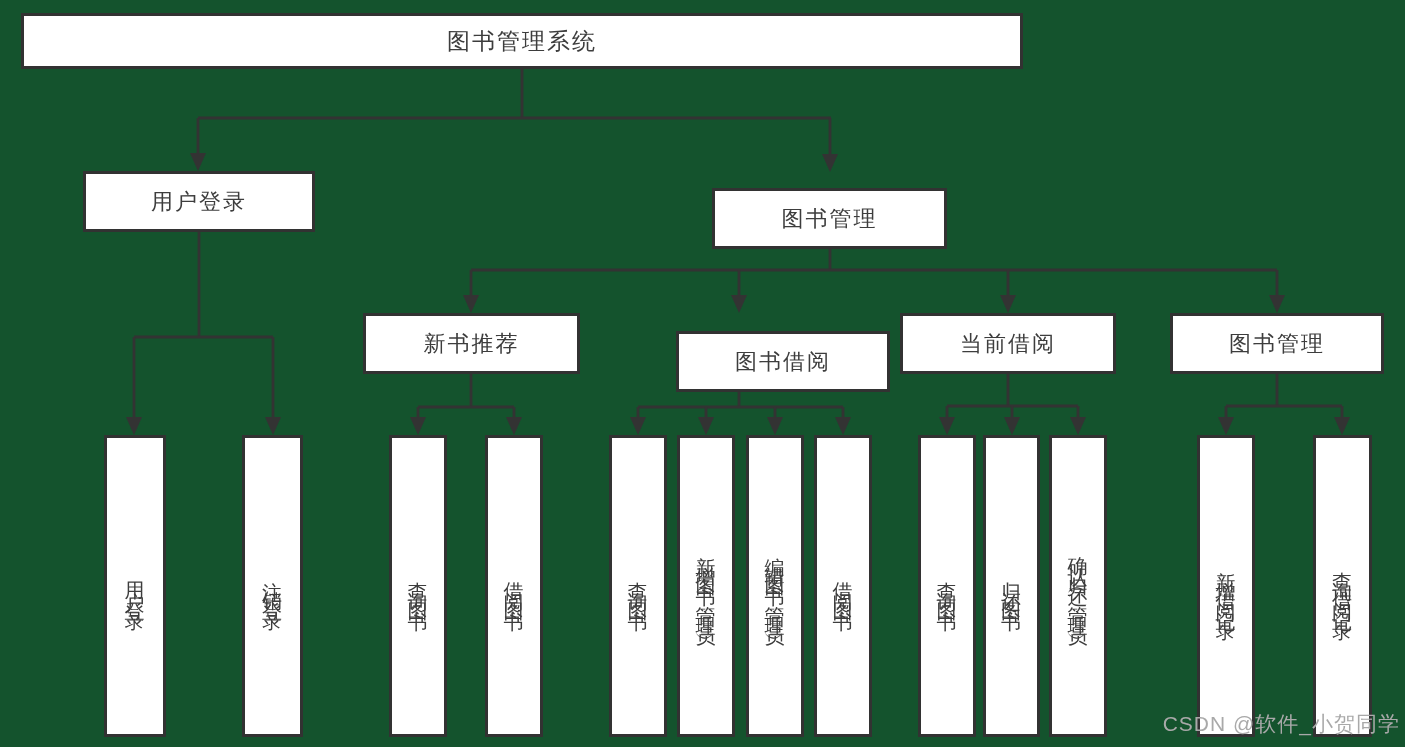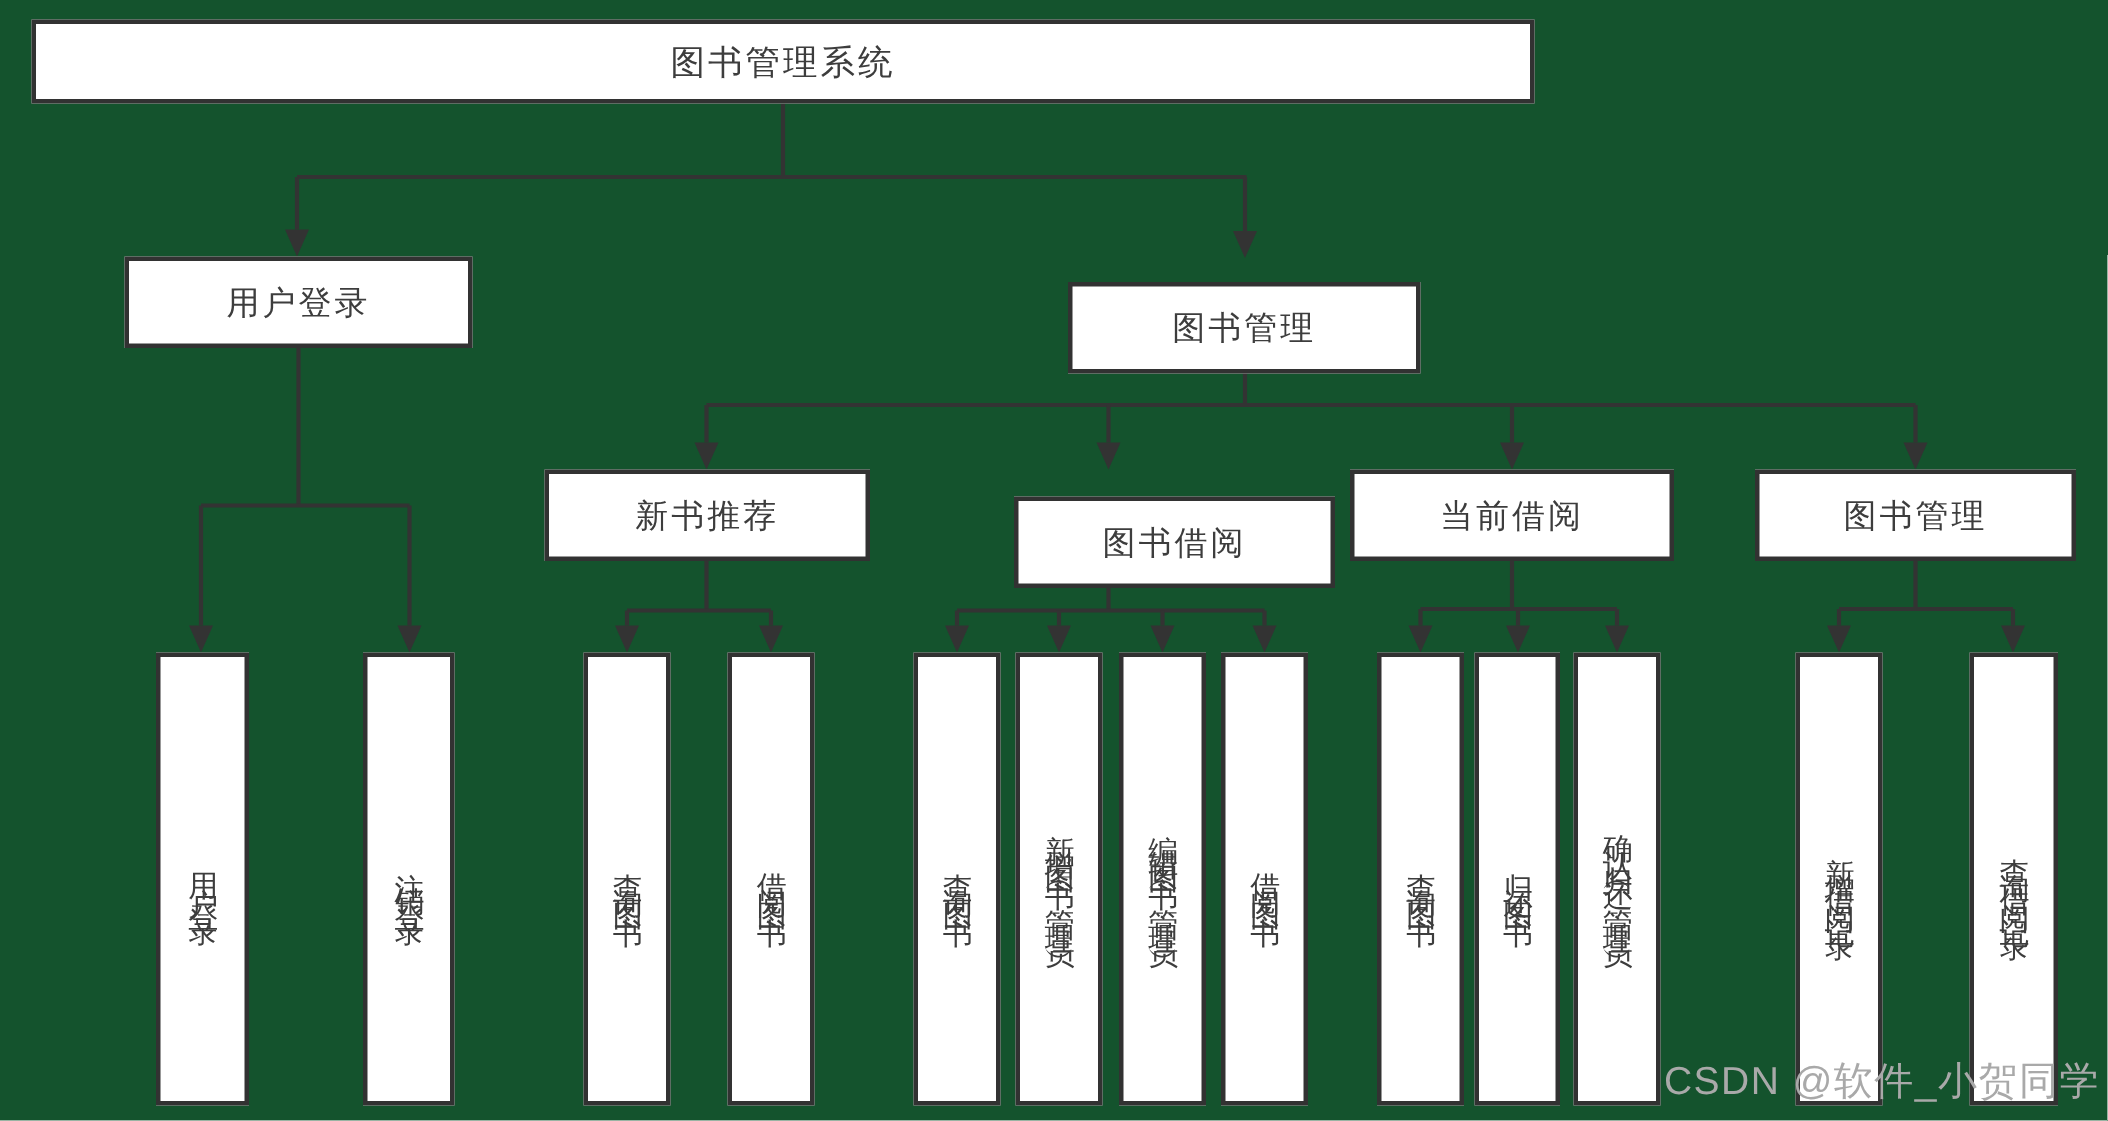--- a/index.html
+++ b/index.html
@@ -51,21 +51,21 @@
     text-orientation: mixed;
     font-size: 20px;
     letter-spacing: 10px;
     line-height: 1;
     white-space: nowrap;
   }
   .watermark {
     position: absolute;
     right: 5px;
     bottom: 9px;
-    font-size: 26px;
+    font-size: 21px;
     color: #a9a9a9;
     letter-spacing: 1px;
     white-space: nowrap;
   }
 </style>
 </head>
 <body>
 
 <div class="stage">
 

